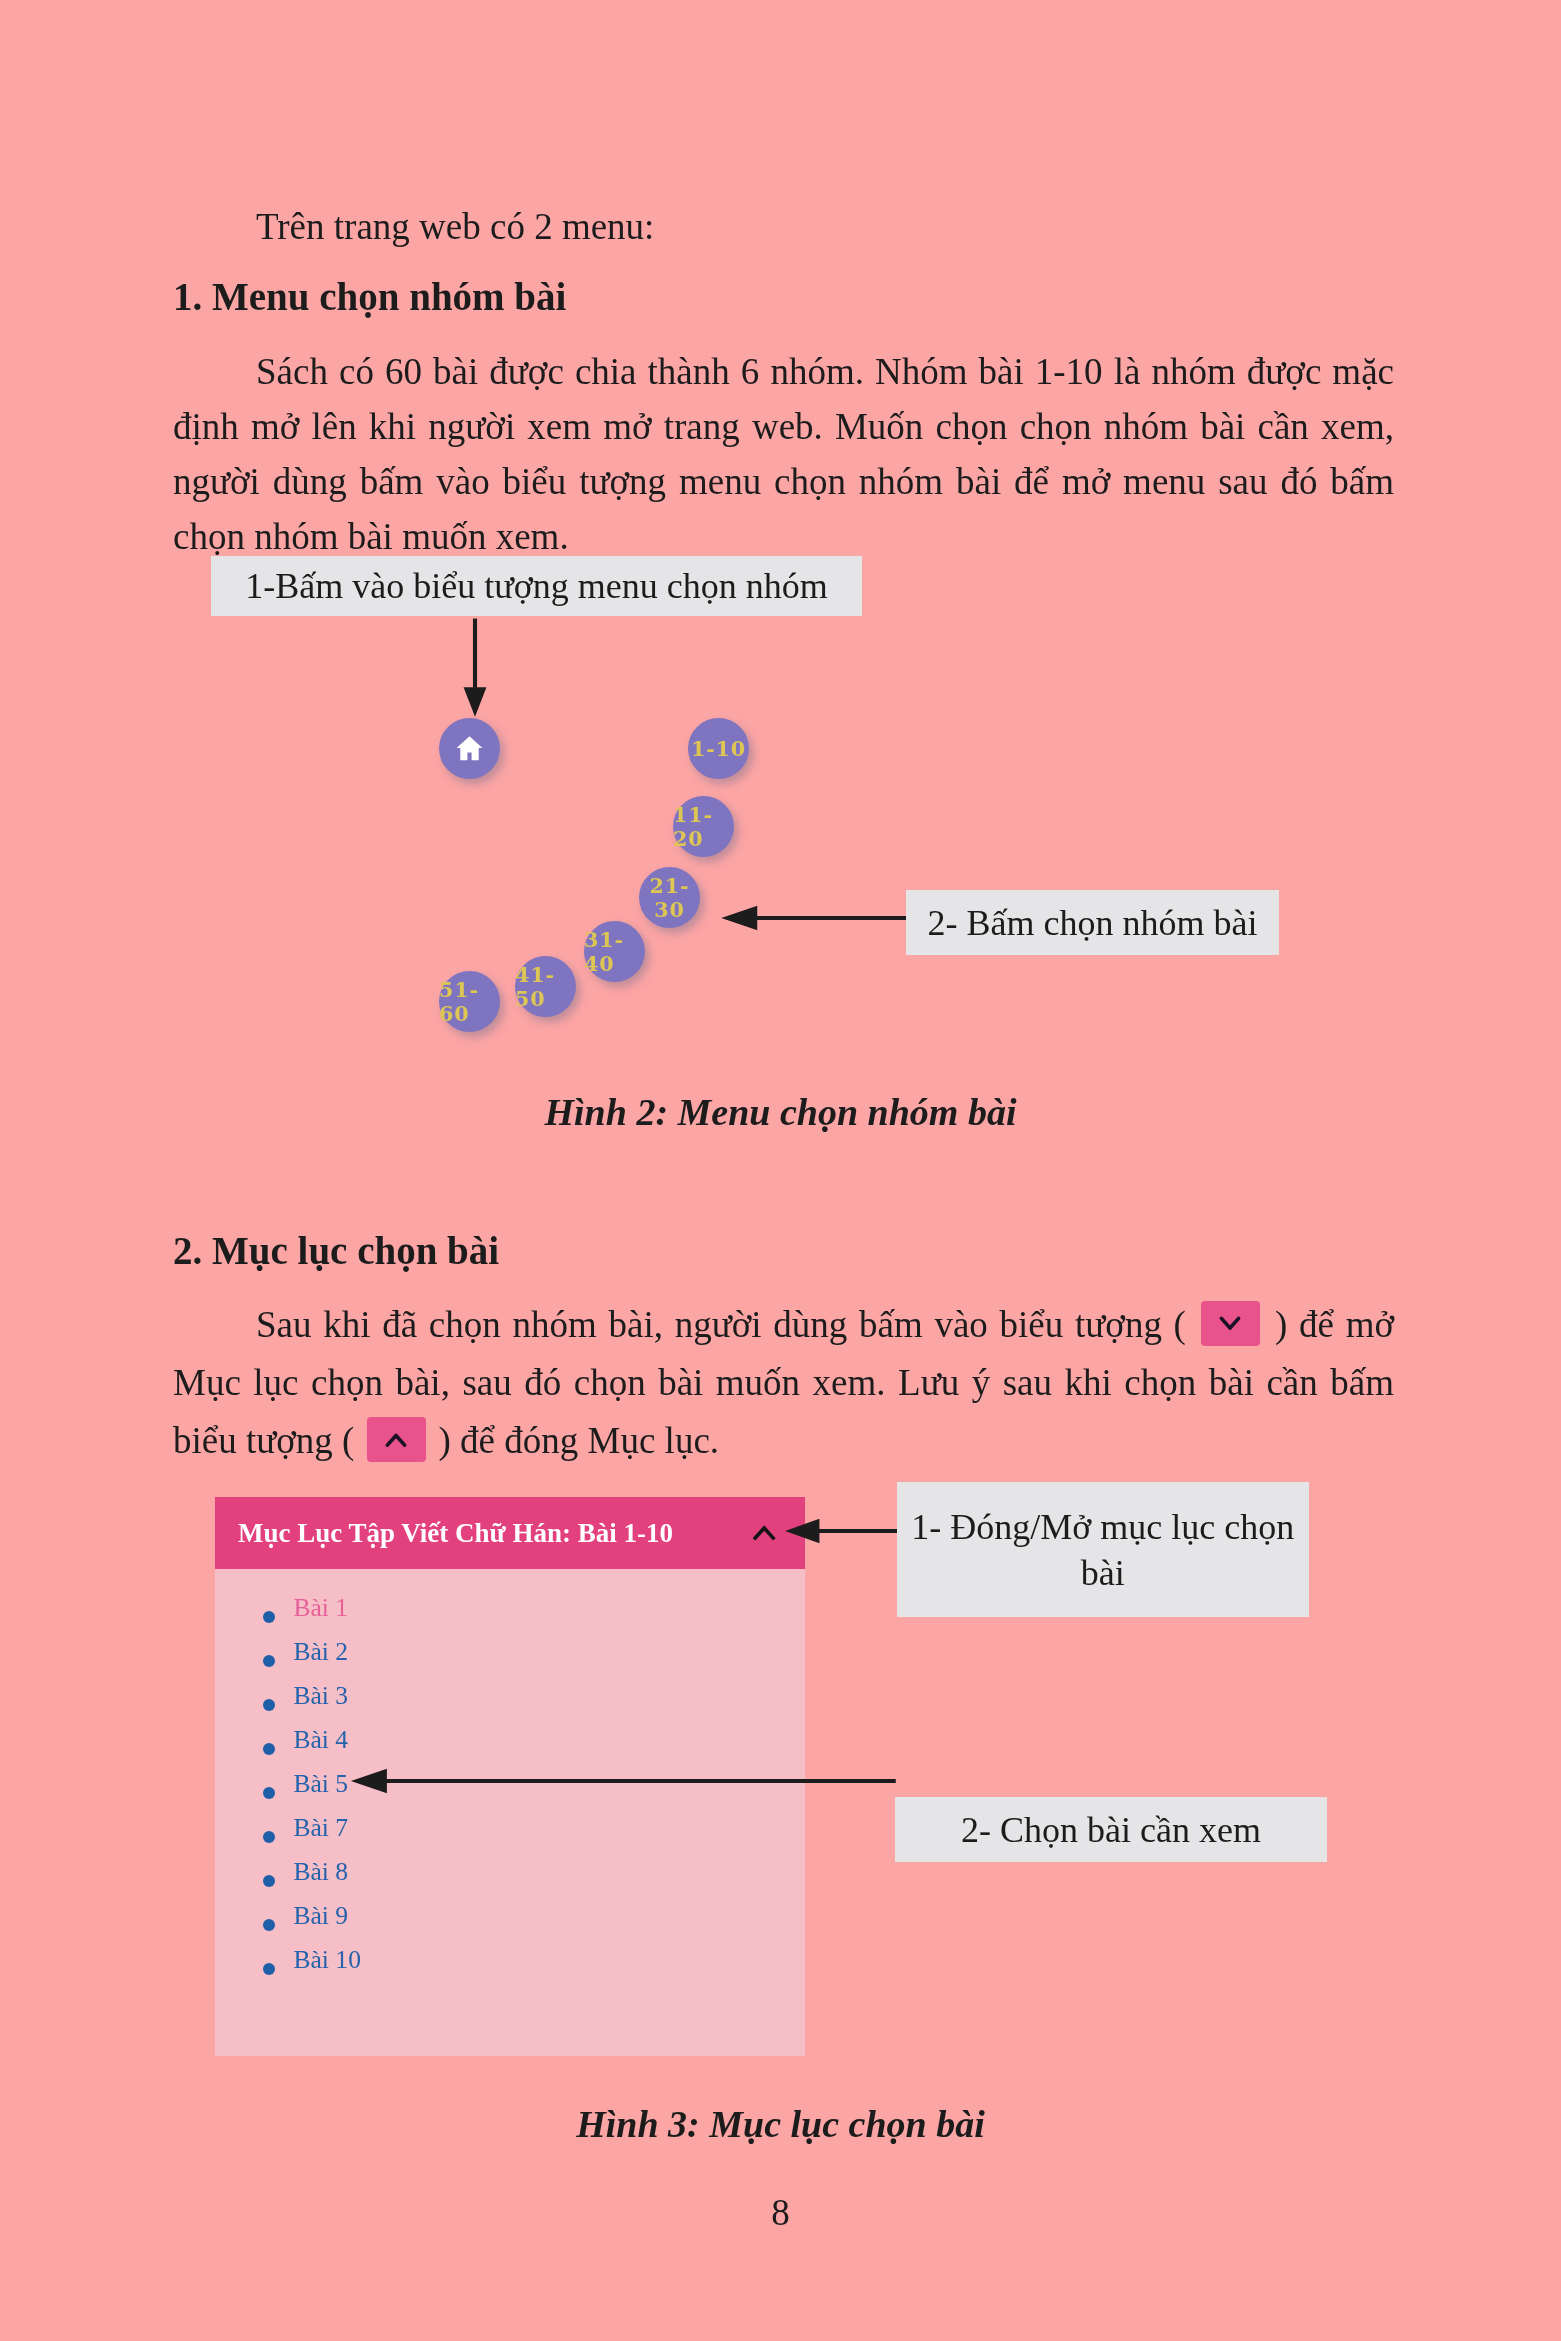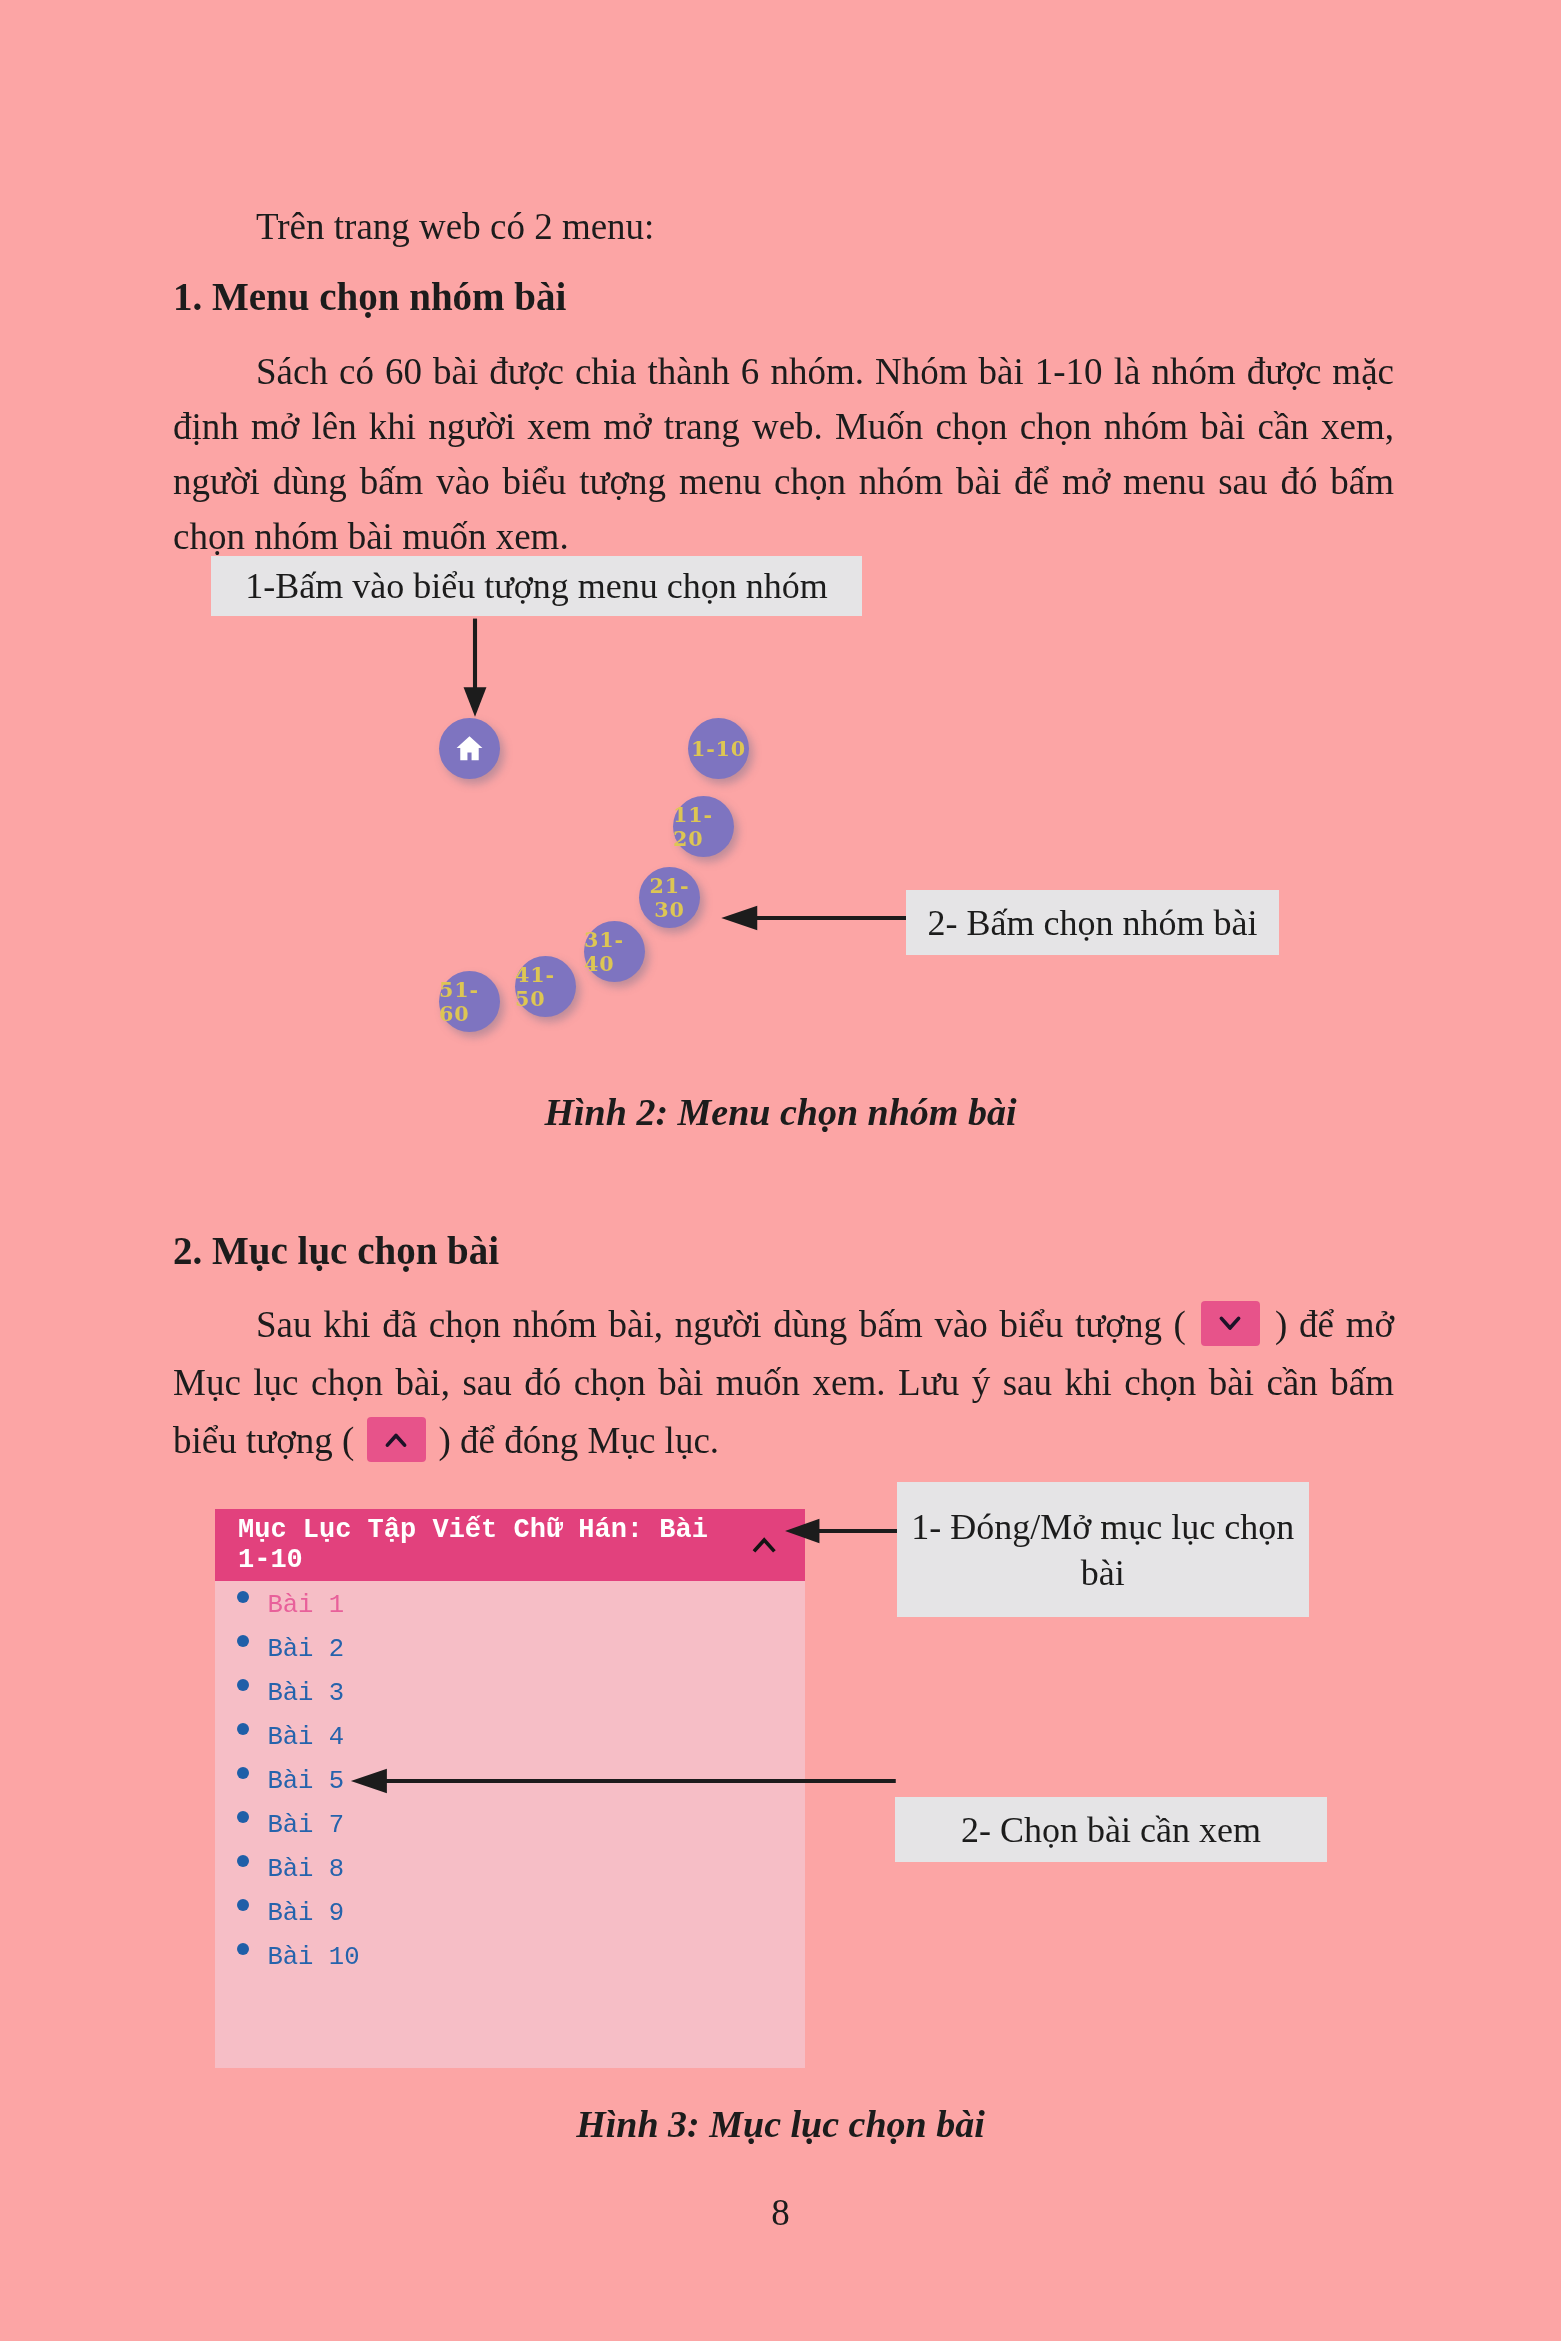--- a/index.html
+++ b/index.html
@@ -71,35 +71,34 @@
   
   .inline-btn {
     display:inline-flex; width:59px; height:45px; background:#e7538a; border-radius:4.1px;
     align-items:center; justify-content:center; vertical-align:middle;
     position:relative; top:-5px; margin:0 3.3px; cursor:pointer;
   }
   .inline-btn svg { width:28px; height:21.5px; }
   
   .toc-panel {
     position:absolute; left:215px; top:1497px; width:590px;
-    font-family:Liberation Mono, monospace;
-    margin-top:12px;
+    font-family:Liberation Serif, serif;
   }
   .toc-header {
     height:72px; background:#e2417d; color:#ffffff;
     display:flex; align-items:center; padding:0 23px;
     font-size:27px; font-weight:bold;
   }
   .toc-title { flex:1; }
   .toc-collapse { width:36px; height:33px; display:flex; align-items:center; justify-content:center; cursor:pointer; }
   .toc-collapse svg { width:26.4px; height:20px; }
   .toc-body { background:#f6bec6; height:487px; padding-top:10px; box-sizing:border-box; }
   .toc-list { list-style:none; margin:0; padding:0; }
   .toc-item {
-    height:44px; display:flex; align-items:flex-start; padding-left:22px;
+    height:44px; display:flex; align-items:flex-end; padding-left:48px;
     font-size:25.6px; color:#2563ac; cursor:pointer;
   }
   .toc-bullet { width:12.4px; height:12.4px; border-radius:50%; background:#1f5fa8; margin-right:18px; flex:none; }
   .toc-item.active .toc-item-label { color:#e8609a; }
 </style>
 </head>
 <body>
 
 <div class="page">
 

